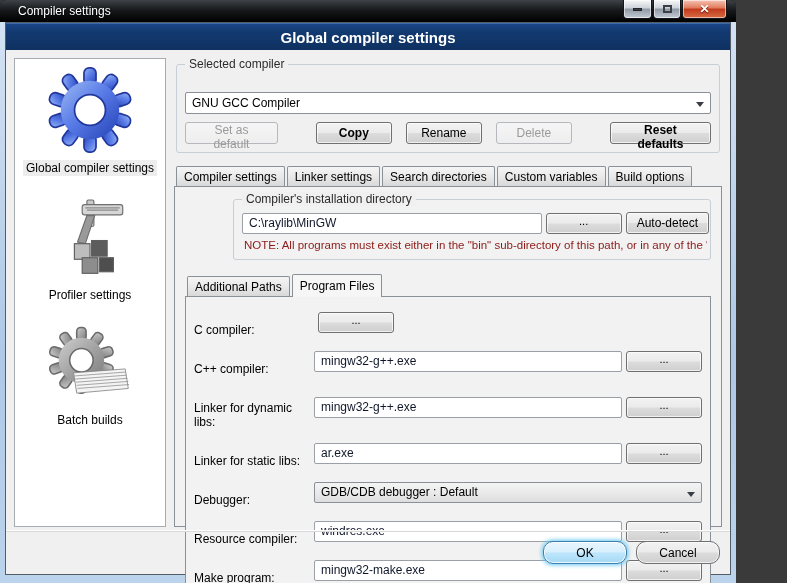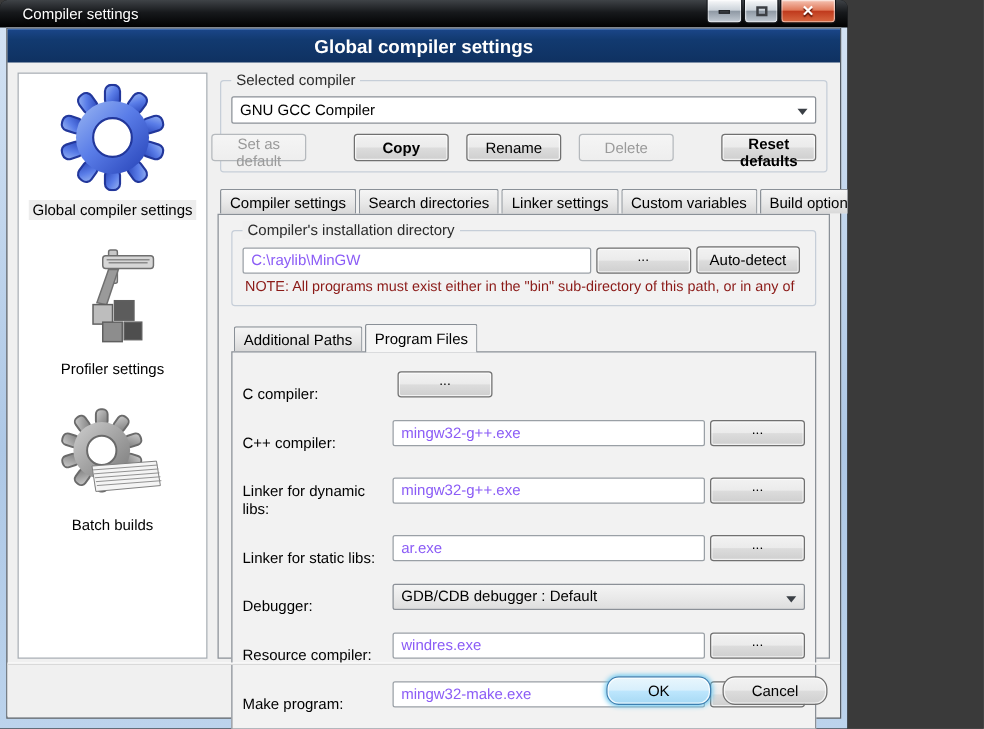--- a/index.html
+++ b/index.html
@@ -1,18 +1,18 @@
 <!DOCTYPE html>
 <html><head>
 <meta charset="utf-8">
 <style>
   * { margin:0; padding:0; box-sizing:border-box; }
   html,body { width:787px; height:583px; font-family:"Liberation Sans", sans-serif; font-size:12px; color:#000; background:#3a3a3a; }
 
-  .window { position:relative; width:678px; height:583px; background:#05070a; border-radius:6px 6px 0 0; overflow:hidden; }
+  .window { position:relative; width:736px; height:583px; background:#05070a; border-radius:6px 6px 0 0; overflow:hidden; }
 
   
   .titlebar { position:absolute; top:0; left:0; right:0; height:22px;
     background:linear-gradient(180deg,#3f4347 0%, #17191c 45%, #000 100%); }
   .title-text { position:absolute; left:18px; top:4px; color:#fff; font-size:12px; text-shadow:0 1px 2px #000; }
   .winbtns { position:absolute; top:0; right:9px; display:flex; gap:1px; z-index:30; }
   .winbtn { height:19px; border:1px solid #14161a; border-top:none; border-radius:0 0 4px 4px;
     background:linear-gradient(180deg,#f8f9fa 0%, #ccd3da 45%, #8f99a4 50%, #c4ccd5 100%);
     display:flex; align-items:center; justify-content:center; box-shadow:inset 0 0 0 1px rgba(255,255,255,.55); cursor:default; }
   .winbtn.min { width:29px; } .winbtn.max { width:28px; } 
@@ -39,21 +39,21 @@
   .side-icon { margin-bottom:4px; }
   .side-label { font-size:12px; padding:1px 3px; }
   .side-item.selected .side-label { background:#ededed; }
 
   
   .main-col { flex:1; display:flex; flex-direction:column; min-width:0; }
 
   .group { position:relative; border:1px solid #c6ced8; border-radius:3px; background:transparent; }
   .group-label { position:absolute; top:-8px; left:8px; background:#f0f0f0; padding:0 4px; font-size:12px; color:#2b2b2b; }
 
-  .group.selcomp { margin:6px 2px 10px 2px; padding:12px 8px 8px 8px; }
+  .group.selcomp { margin:6px 2px 10px 2px; padding:27px 8px 8px 8px; }
 
   .combo { position:relative; background:#fff; border:1px solid #8b9097; border-radius:2px; height:22px;
     display:flex; align-items:center; padding:0 22px 0 6px; cursor:default; }
   .combo .arrow { position:absolute; right:6px; top:9px; width:0; height:0;
     border-left:4px solid transparent; border-right:4px solid transparent; border-top:5px solid #3a3f45; }
   .combo.shaded { background:linear-gradient(180deg,#f4f4f4,#e9e9e9 55%,#dedede); }
 
   .btnrow { display:flex; justify-content:flex-end; gap:14px; margin-top:8px; }
   .btn { min-width:76px; height:22px; padding:0 10px; font-size:12px; font-family:"Liberation Sans",sans-serif;
     border:1px solid #707070; border-radius:3px; color:#000;
@@ -68,24 +68,24 @@
   
   .tabs { display:flex; align-items:flex-end; padding-left:2px; height:23px; flex:0 0 auto; }
   .tab { height:20px; padding:0 7px; display:flex; align-items:center; margin-right:2px;
     border:1px solid #8a9097; border-bottom:none; border-radius:2px 2px 0 0; font-size:12px; white-space:nowrap;
     background:linear-gradient(180deg,#f5f5f5 0%, #e8e8e8 55%, #d8d8d8 100%); cursor:default; }
   .tab.active { height:23px; background:#f6f6f6; position:relative; z-index:3; margin-bottom:-1px; }
 
   .tab-panel { flex:1; border:1px solid #8a9097; background:#f2f2f2; padding:12px 10px 8px 10px; min-height:0;
     display:flex; flex-direction:column; }
 
-  .group.instdir { padding:12px 12px 4px 8px; margin-bottom:14px; }
+  .group.instdir { padding:12px 1px 4px 8px; margin-bottom:14px;margin-left:48px; }
   .pathrow { display:flex; align-items:center; gap:4px; }
   .tbox { flex:1; height:21px; border:1px solid #9aa0a6; border-radius:2px; background:#fff; padding:0 6px; font-size:12px;
-    font-family:"Liberation Sans",sans-serif; color:#8b5cf6; }
+    font-family:"Liberation Sans",sans-serif; color:#0f172a; }
   .dots { width:21px; height:21px; font-size:11px; line-height:1; padding:0 0 4px 0; }
   .note { color:#8b1a17; font-size:11.5px; margin:5px 2px 4px 2px; white-space:nowrap; overflow:hidden; }
 
   .subtabs { display:flex; align-items:flex-end; padding-left:2px; height:22px; }
   .subpanel { flex:1; border:1px solid #8a9097; background:#f2f2f2; padding:10px 8px 6px 8px; }
   .prow { display:flex; align-items:center; margin-bottom:9px; }
   .prow .plabel { width:120px; flex:0 0 auto; font-size:12px;margin-top:16px; }
   .prow .dots { margin-left:4px; flex:0 0 auto; }
   .prow .combo { flex:1; height:21px; }
 
@@ -224,22 +224,22 @@
             <button class="btn disabled">Set as default</button>
             <button class="btn gap-left">Copy</button>
             <button class="btn">Rename</button>
             <button class="btn disabled">Delete</button>
             <button class="btn gap-left">Reset defaults</button>
           </div>
         </div>
 
         <div class="tabs">
           <div class="tab">Compiler settings</div>
+          <div class="tab">Linker settings</div>
           <div class="tab">Search directories</div>
-          <div class="tab">Linker settings</div>
           <div class="tab">Custom variables</div>
           <div class="tab">Build options</div>
 
         </div>
 
         <div class="tab-panel">
 
           <div class="group instdir">
             <span class="group-label">Compiler's installation directory</span>
             <div class="pathrow">

